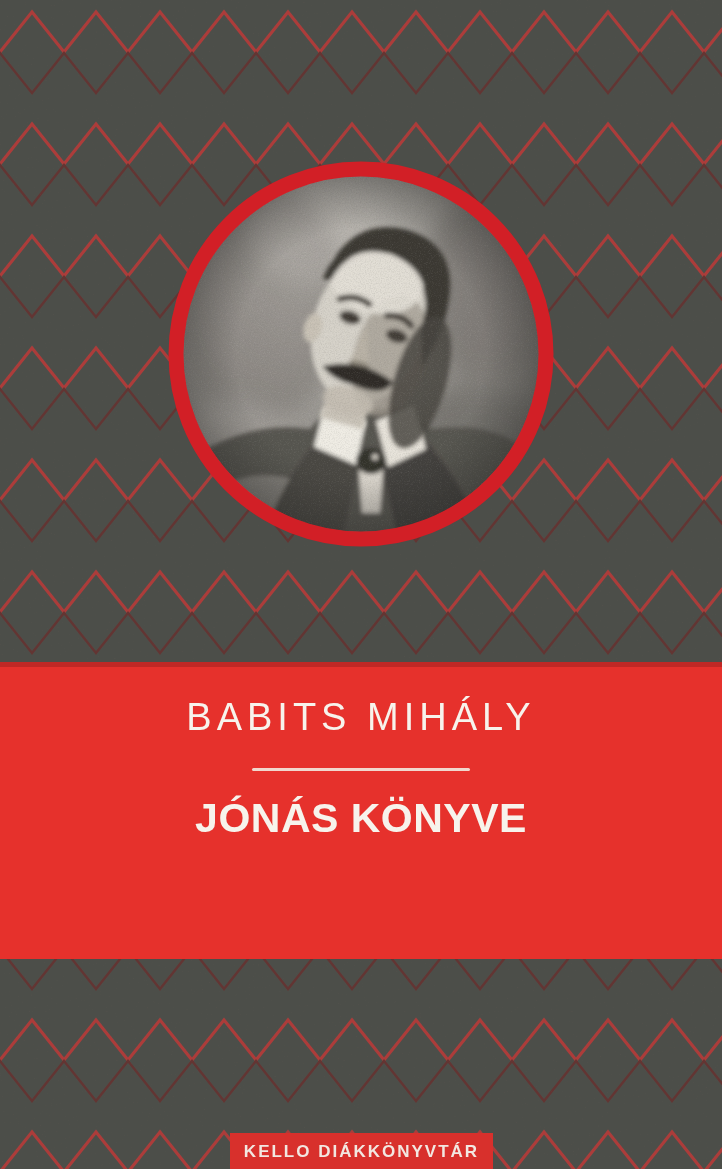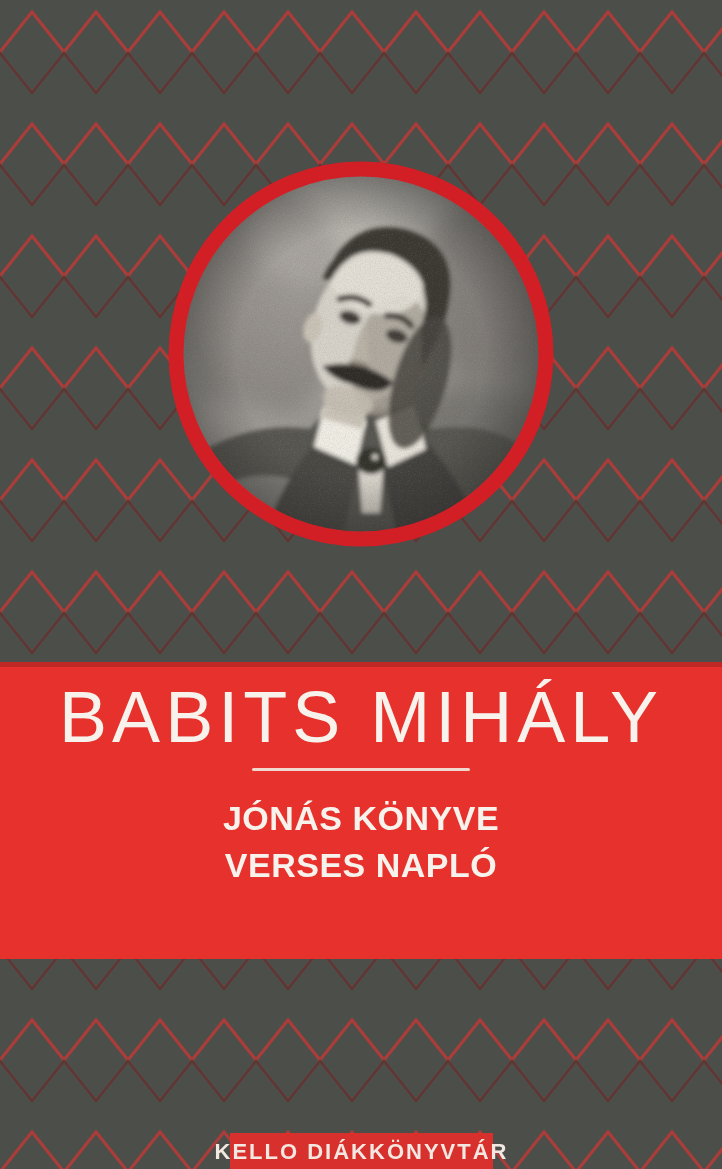--- a/index.html
+++ b/index.html
@@ -17,39 +17,39 @@
   .portrait{position:absolute; left:168px; top:161px; width:386px; height:386px;}
   .portrait svg{display:block;}
   .band{
     position:absolute; left:0; top:662px; width:722px; height:297px;
     background:var(--band-red);
     display:flex; flex-direction:column; align-items:center;
     box-shadow:inset 0 5px 0 rgba(120,25,25,.35);
   }
   .author{
     margin-top:26px; line-height:58px;
-    font-size:72px; font-weight:400; letter-spacing:5px;
+    font-size:38px; font-weight:400; letter-spacing:5px;
     color:var(--text-white); white-space:nowrap;text-align:right;
   }
   .divider{
     margin-top:22px; width:218px; height:3px;
     background:var(--divider); border-radius:2px; opacity:.92;
   }
   .titles{margin-top:24px; text-align:center;}
   .title-line{
-    line-height:47px; font-size:34px; font-weight:700; letter-spacing:.5px;
+    line-height:47px; font-size:41px; font-weight:700; letter-spacing:.5px;
     color:var(--text-white); white-space:nowrap;
   }
   .publisher{
     position:absolute; left:230px; top:1133px; width:263px; height:36px;
     background:var(--badge-red);
     display:flex; align-items:center; justify-content:center;
   }
   .publisher-label{
-    font-size:22px; font-weight:700; letter-spacing:2px;
+    font-size:17px; font-weight:700; letter-spacing:2px;
     color:#f2e7e1; white-space:nowrap; padding-top:2px;
   }
 </style>
 </head>
 <body>
 
 <div class="cover">
 
   <svg class="bg-svg" width="722" height="1169" viewBox="0 0 722 1169" aria-hidden="true">
     <defs>
@@ -153,21 +153,20 @@
 
       <circle cx="193" cy="193" r="185" fill="none" stroke="#d21f26" stroke-width="15"></circle>
     </svg>
   </div>
 
   <div class="band">
     <div class="author">BABITS MIHÁLY</div>
     <div class="divider"></div>
     <div class="titles">
       <div class="title-line">JÓNÁS KÖNYVE</div>
-      <div class="title-line">VERSES NAPLÓ</div>
     </div>
   </div>
 
   <div class="publisher">
     <span class="publisher-label">KELLO DIÁKKÖNYVTÁR</span>
   </div>
 
 </div>
 
 </body></html>

